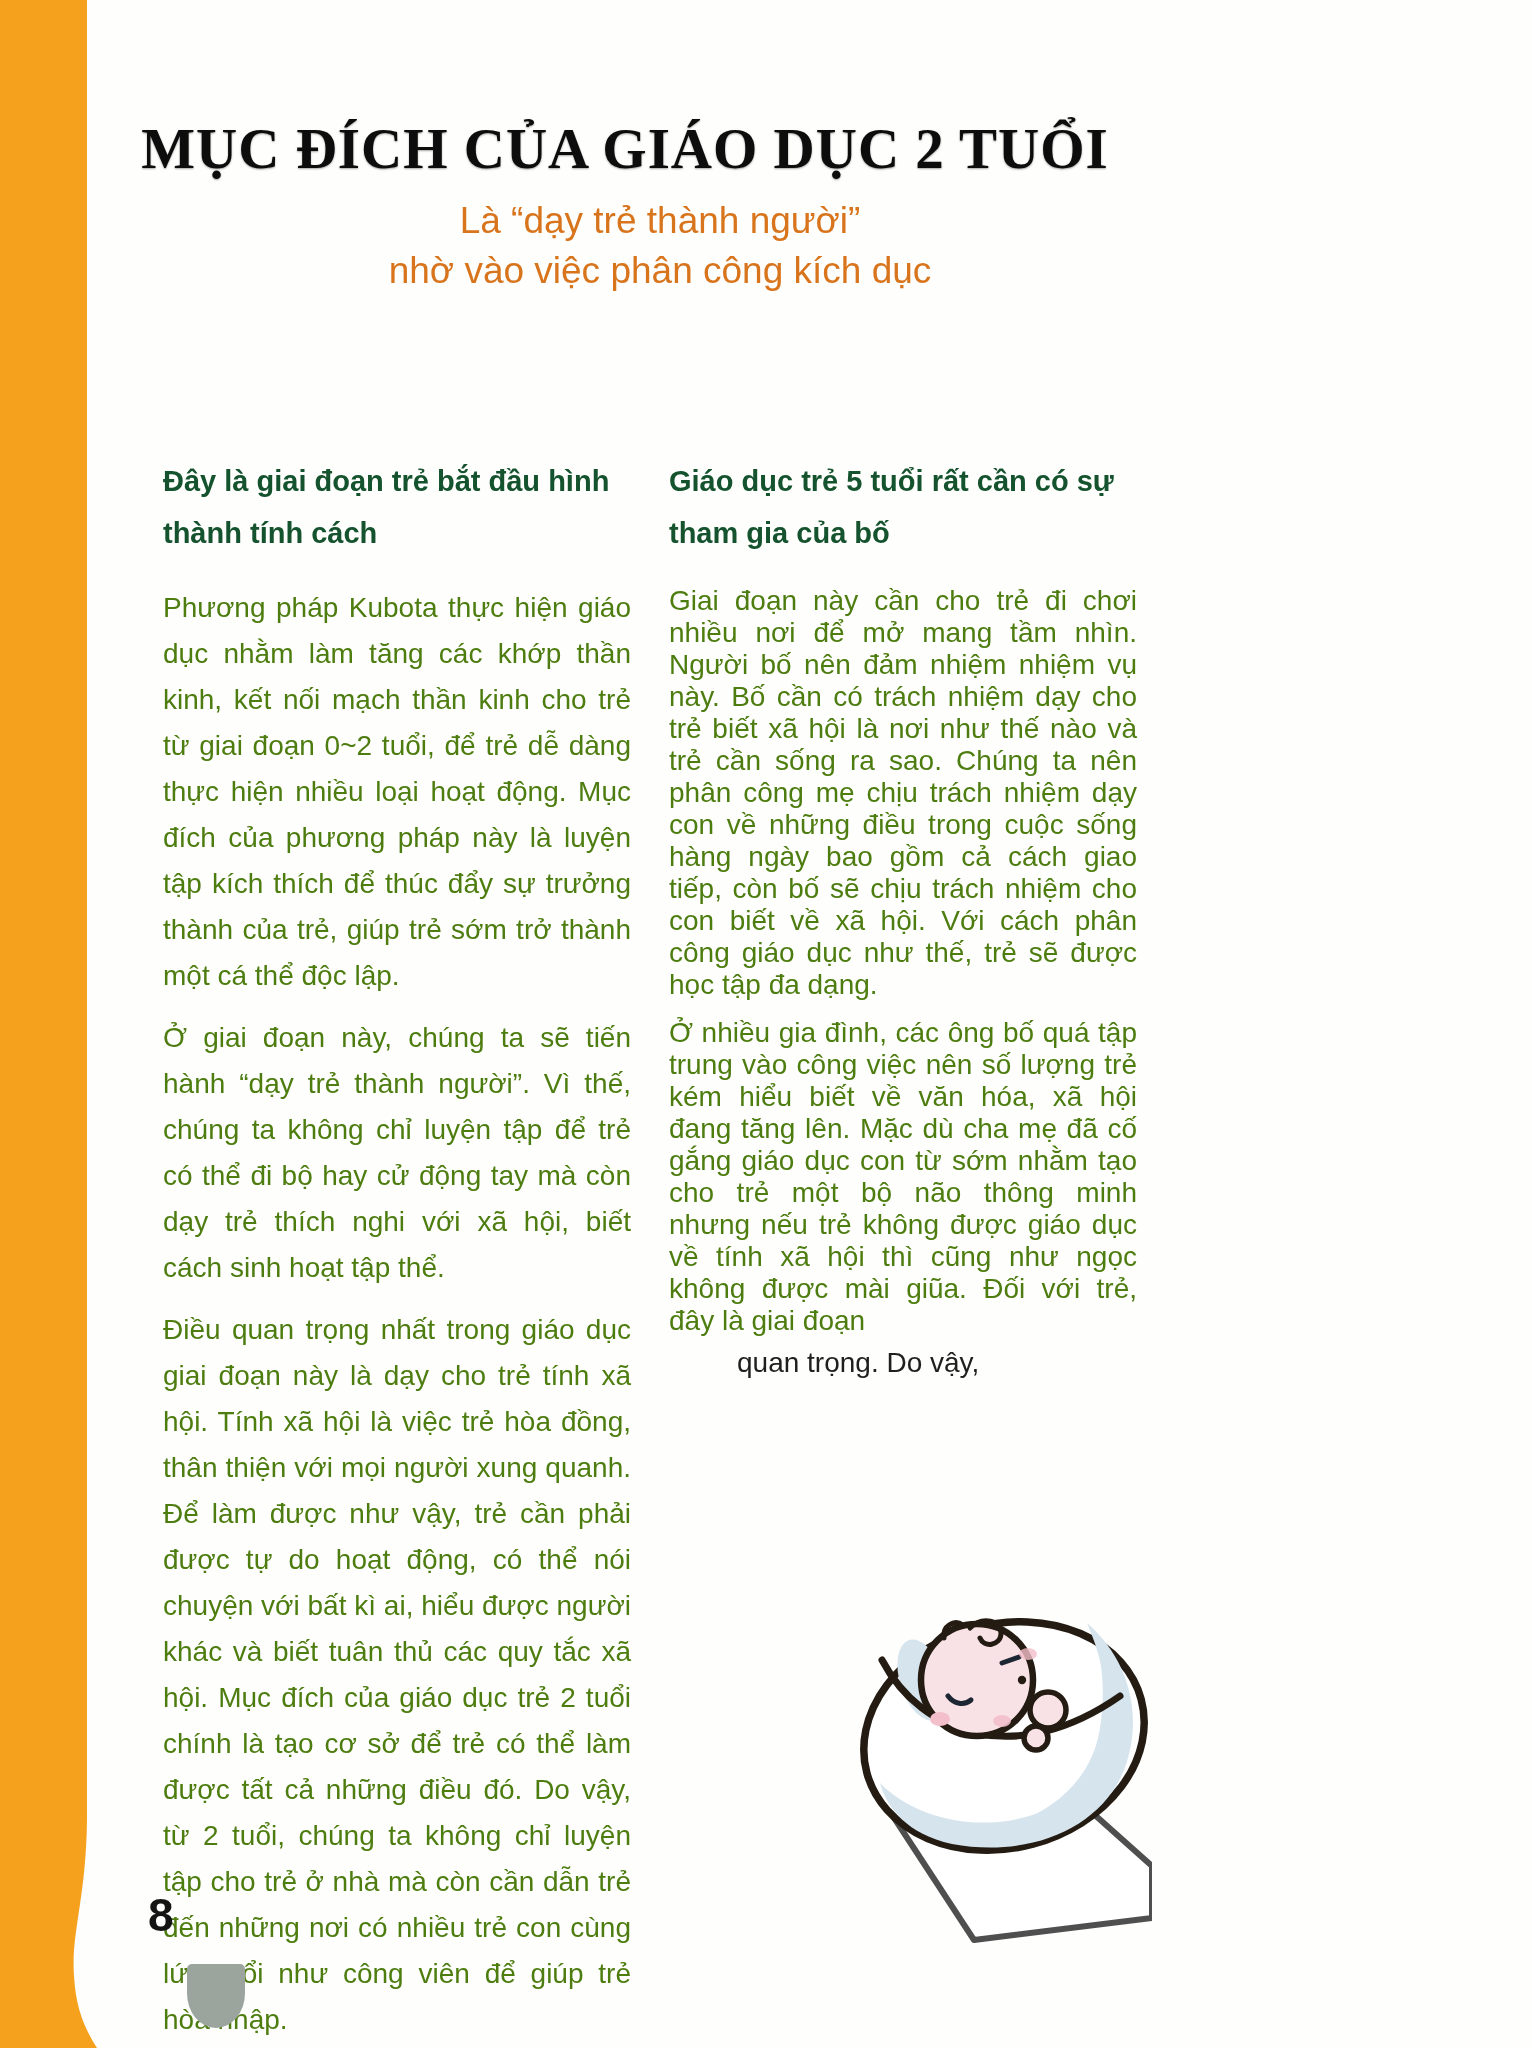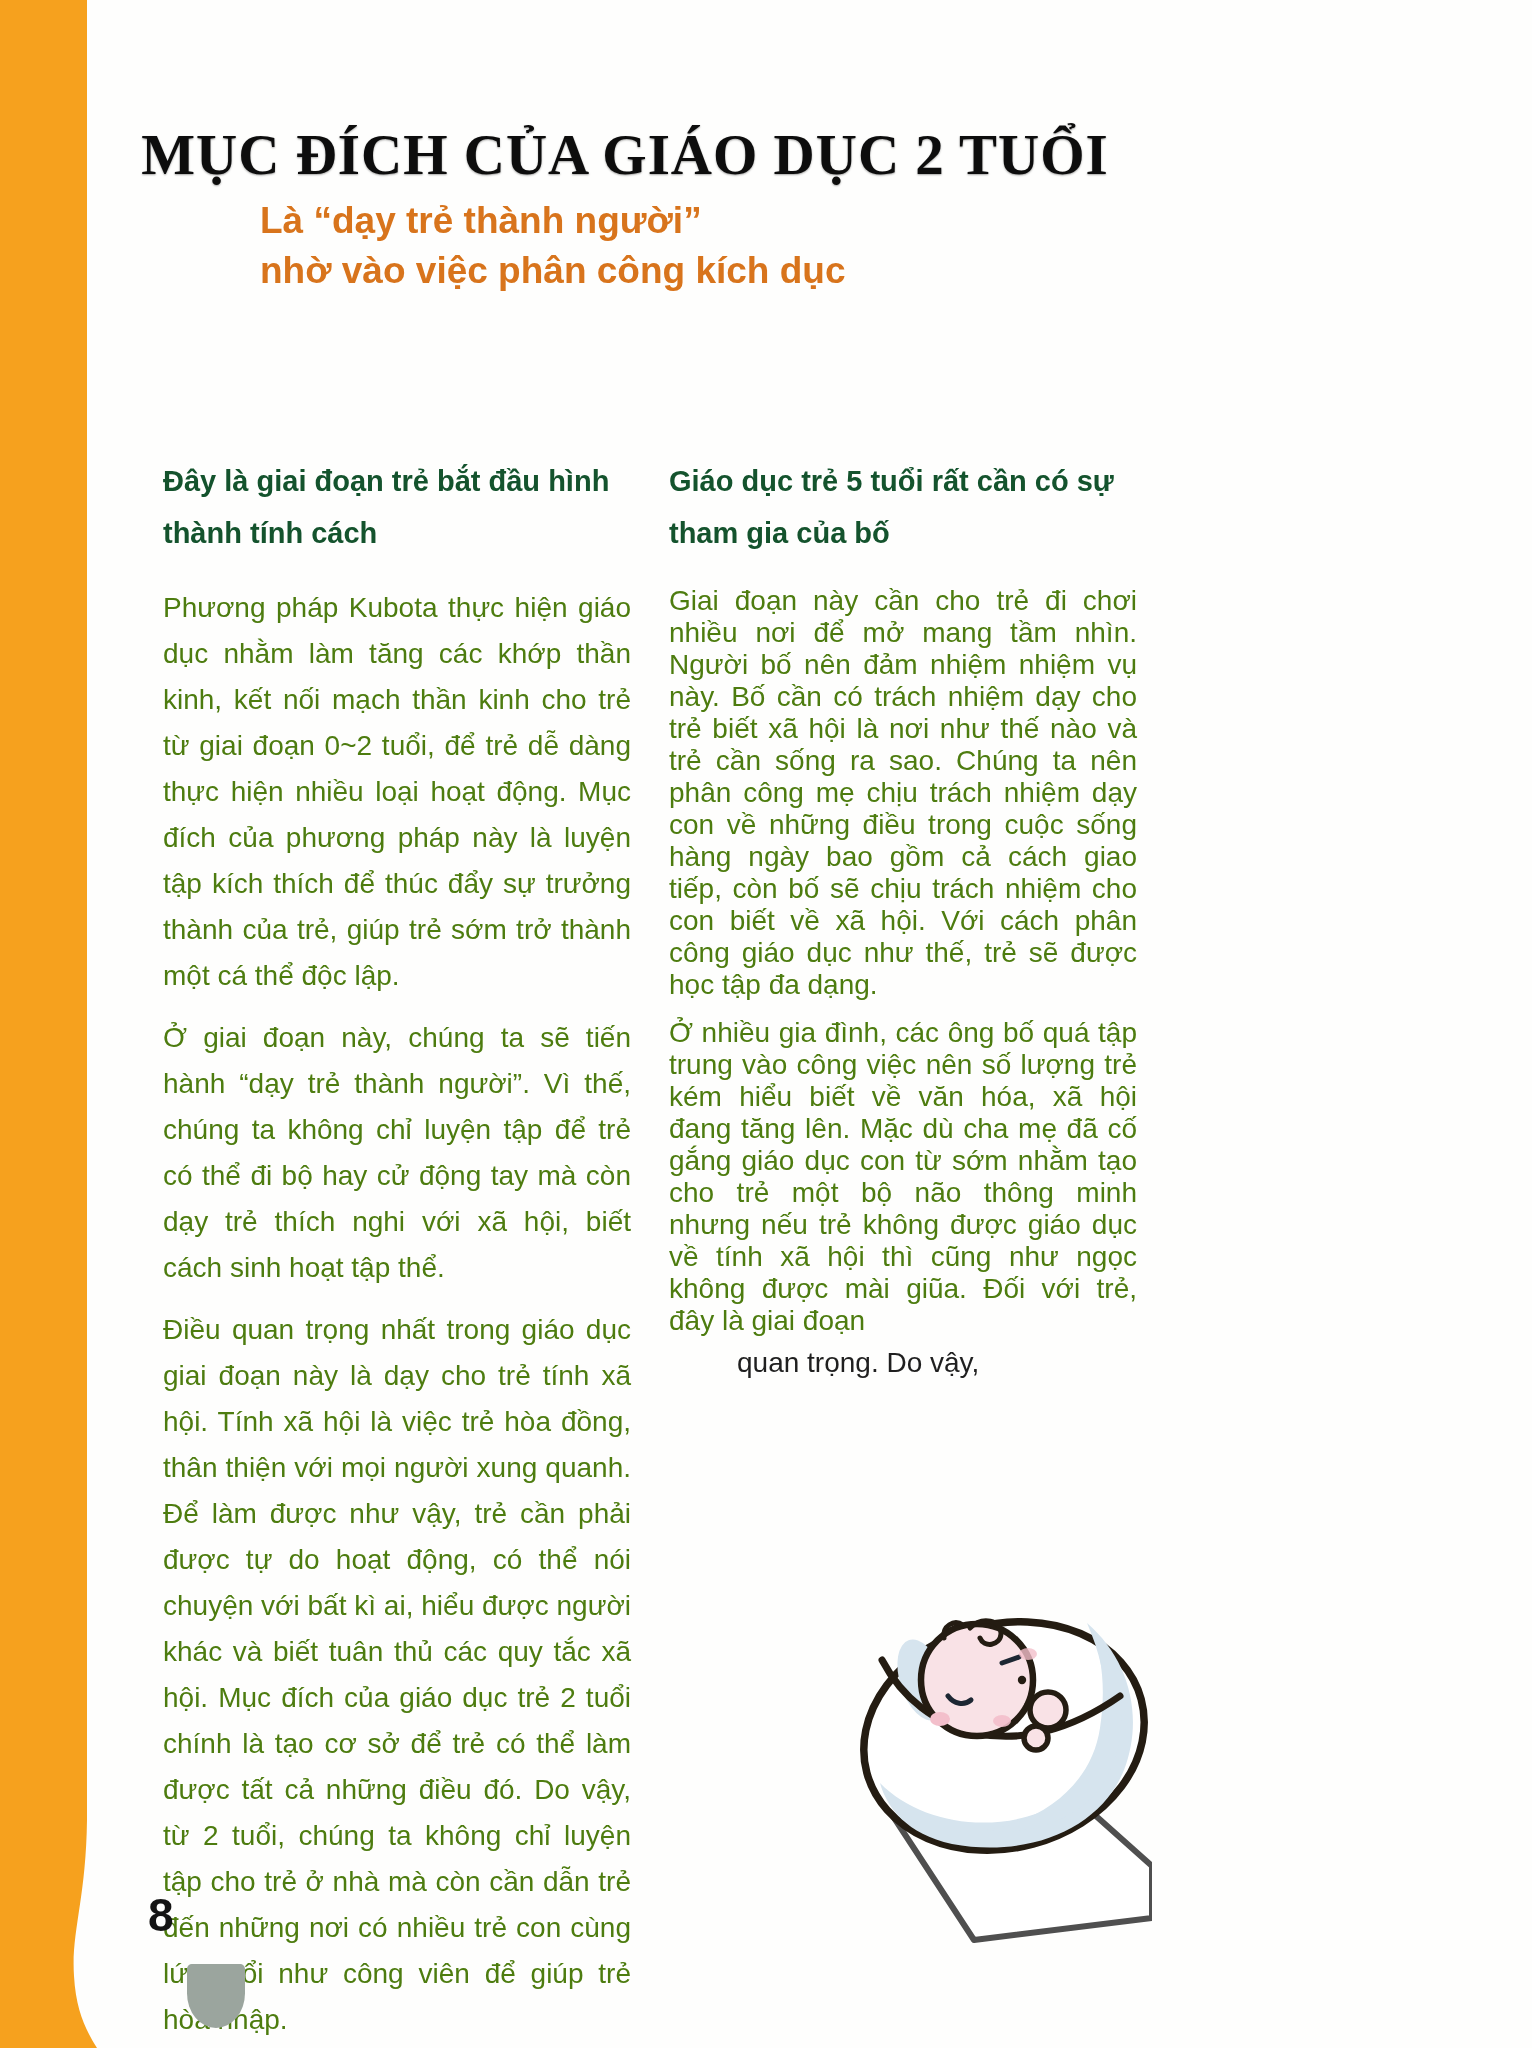--- a/index.html
+++ b/index.html
@@ -5,33 +5,34 @@
   html,body{margin:0;padding:0;background:#e8e8e8;}
   .page{
     position:relative;
     width:1532px;height:2048px;
     background:#fefefd;
     overflow:hidden;
     font-family:"Liberation Sans", sans-serif;
   }
   .band{position:absolute;left:0;top:0;}
   .page-title{
-    position:absolute;left:110px;top:122px;width:1030px;
+    position:absolute;left:110px;top:116px;width:1030px;
     text-align:center;
     font-family:"Liberation Serif", serif;
     font-weight:700;
     font-size:57px;
     letter-spacing:1px;
     color:#0d0d0d;
     text-shadow:0 1px 2px rgba(0,0,0,.35);
     margin:0;
   }
   .subtitle{
     position:absolute;left:260px;top:196px;width:800px;
-    font-weight:700;
+    text-align:center;
+    font-weight:400;
     color:#d8741c;
     font-size:37px;
     line-height:50px;
   }
   .columns{
     position:absolute;left:163px;top:455px;width:975px;
     display:flex;gap:38px;
   }
   .col{width:468px;}
   .col-heading{

